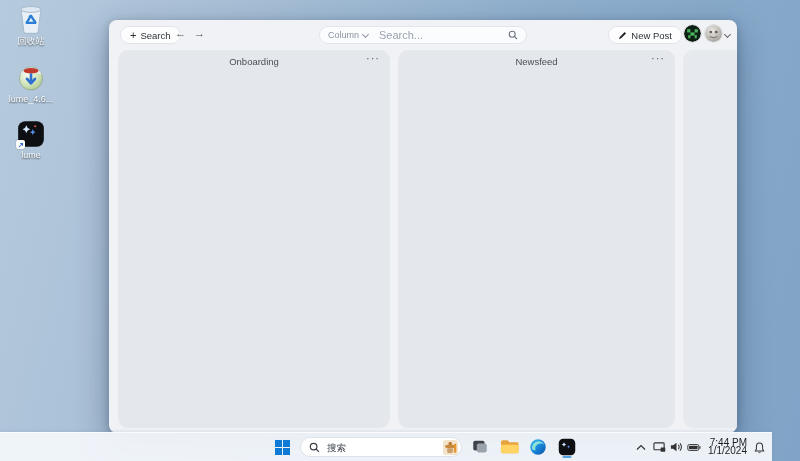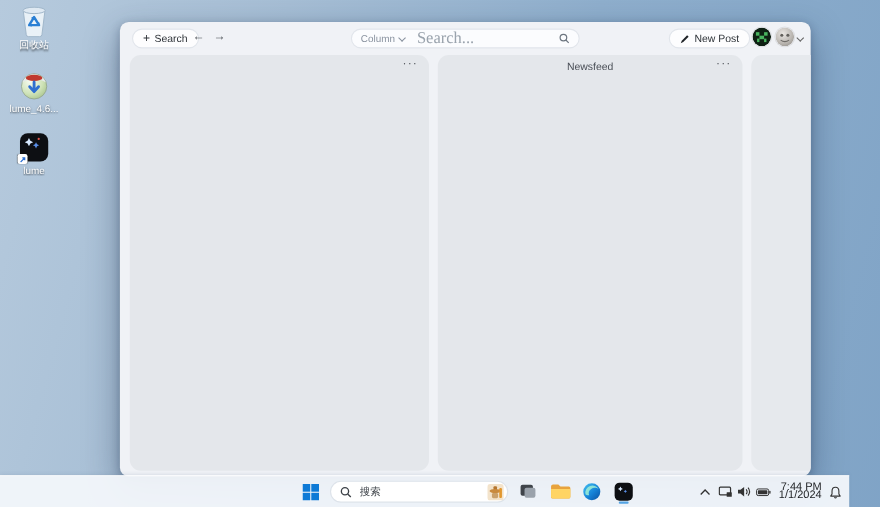--- a/index.html
+++ b/index.html
@@ -18,21 +18,21 @@
   .titlebar{position:absolute;top:0;left:0;right:0;height:30px;}
   .pill{background:#fdfdfe;border:1px solid #e1e5eb;border-radius:9px;height:18px;display:flex;align-items:center;font-size:9.5px;color:#2e3338;box-sizing:border-box;cursor:pointer;}
   .btn-column{position:absolute;left:11px;top:6px;padding:0 9px;gap:4px;}
   .plus{font-size:11px;color:#2e3338;line-height:10px;}
   .nav-arrow{position:absolute;top:7px;font-size:11px;color:#474c52;cursor:pointer;}
   .nav-back{left:66px;}
   .nav-fwd{left:85px;}
   .search-pill{position:absolute;left:210px;top:6px;width:208px;height:18px;background:#fbfcfe;border:1px solid #e1e5eb;border-radius:9px;display:flex;align-items:center;padding:0 8px;box-sizing:border-box;}
   .notes{display:flex;align-items:center;gap:4px;font-size:9px;color:#8a93a0;cursor:pointer;}
   .chev{width:4px;height:4px;border-right:1px solid #8a93a0;border-bottom:1px solid #8a93a0;transform:rotate(45deg);margin-top:-2px;}
-  .hsearch{flex:1;border:none;outline:none;background:transparent;font-family:Liberation Serif, serif;font-size:15px;color:#333;margin-left:9px;min-width:0;}
+  .hsearch{flex:1;border:none;outline:none;background:transparent;font-family:Liberation Sans, sans-serif;font-size:11px;color:#333;margin-left:9px;min-width:0;}
   .hsearch::placeholder{color:#9aa3ad;opacity:1;}
   .btn-newpost{position:absolute;right:55px;top:6px;padding:0 9px;gap:4px;justify-content:flex-end;}
   .avatar{position:absolute;top:5px;width:17px;height:17px;border-radius:50%;overflow:hidden;cursor:pointer;box-shadow:0 0 0 1px rgba(0,0,0,.08);}
   .avatar-1{right:36px;}
   .avatar-2{right:15px;}
   .profile-chev{position:absolute;right:7px;top:12px;width:4px;height:4px;border-right:1px solid #666;border-bottom:1px solid #666;transform:rotate(45deg);cursor:pointer;}
 
   .cols{position:absolute;left:9px;top:30px;bottom:5px;width:900px;display:flex;gap:8px;}
   .col{background:#e4e7eb;border-radius:10px;position:relative;flex:none;}
   .col-1{width:272px;}
@@ -164,20 +164,21 @@
           <circle cx="5.4" cy="6.6" r="1.3" fill="#62605c"></circle>
             <circle cx="10.6" cy="6.6" r="1.3" fill="#62605c"></circle>
           <path d="M4.4 10.8 q3.6 2.6 7.2 0" stroke="#6e6b67" stroke-width="0.9" fill="none"></path>
         </svg>
       </span>
       <span class="profile-chev"></span>
     </div>
 
     <div class="cols">
       <div class="col col-1">
+        <div class="col-title">Onboarding</div>
         <span class="col-menu">···</span>
       </div>
       <div class="col col-2">
         <div class="col-title">Newsfeed</div>
         <span class="col-menu">···</span>
       </div>
       <div class="col col-3"></div>
     </div>
   </div>
 

